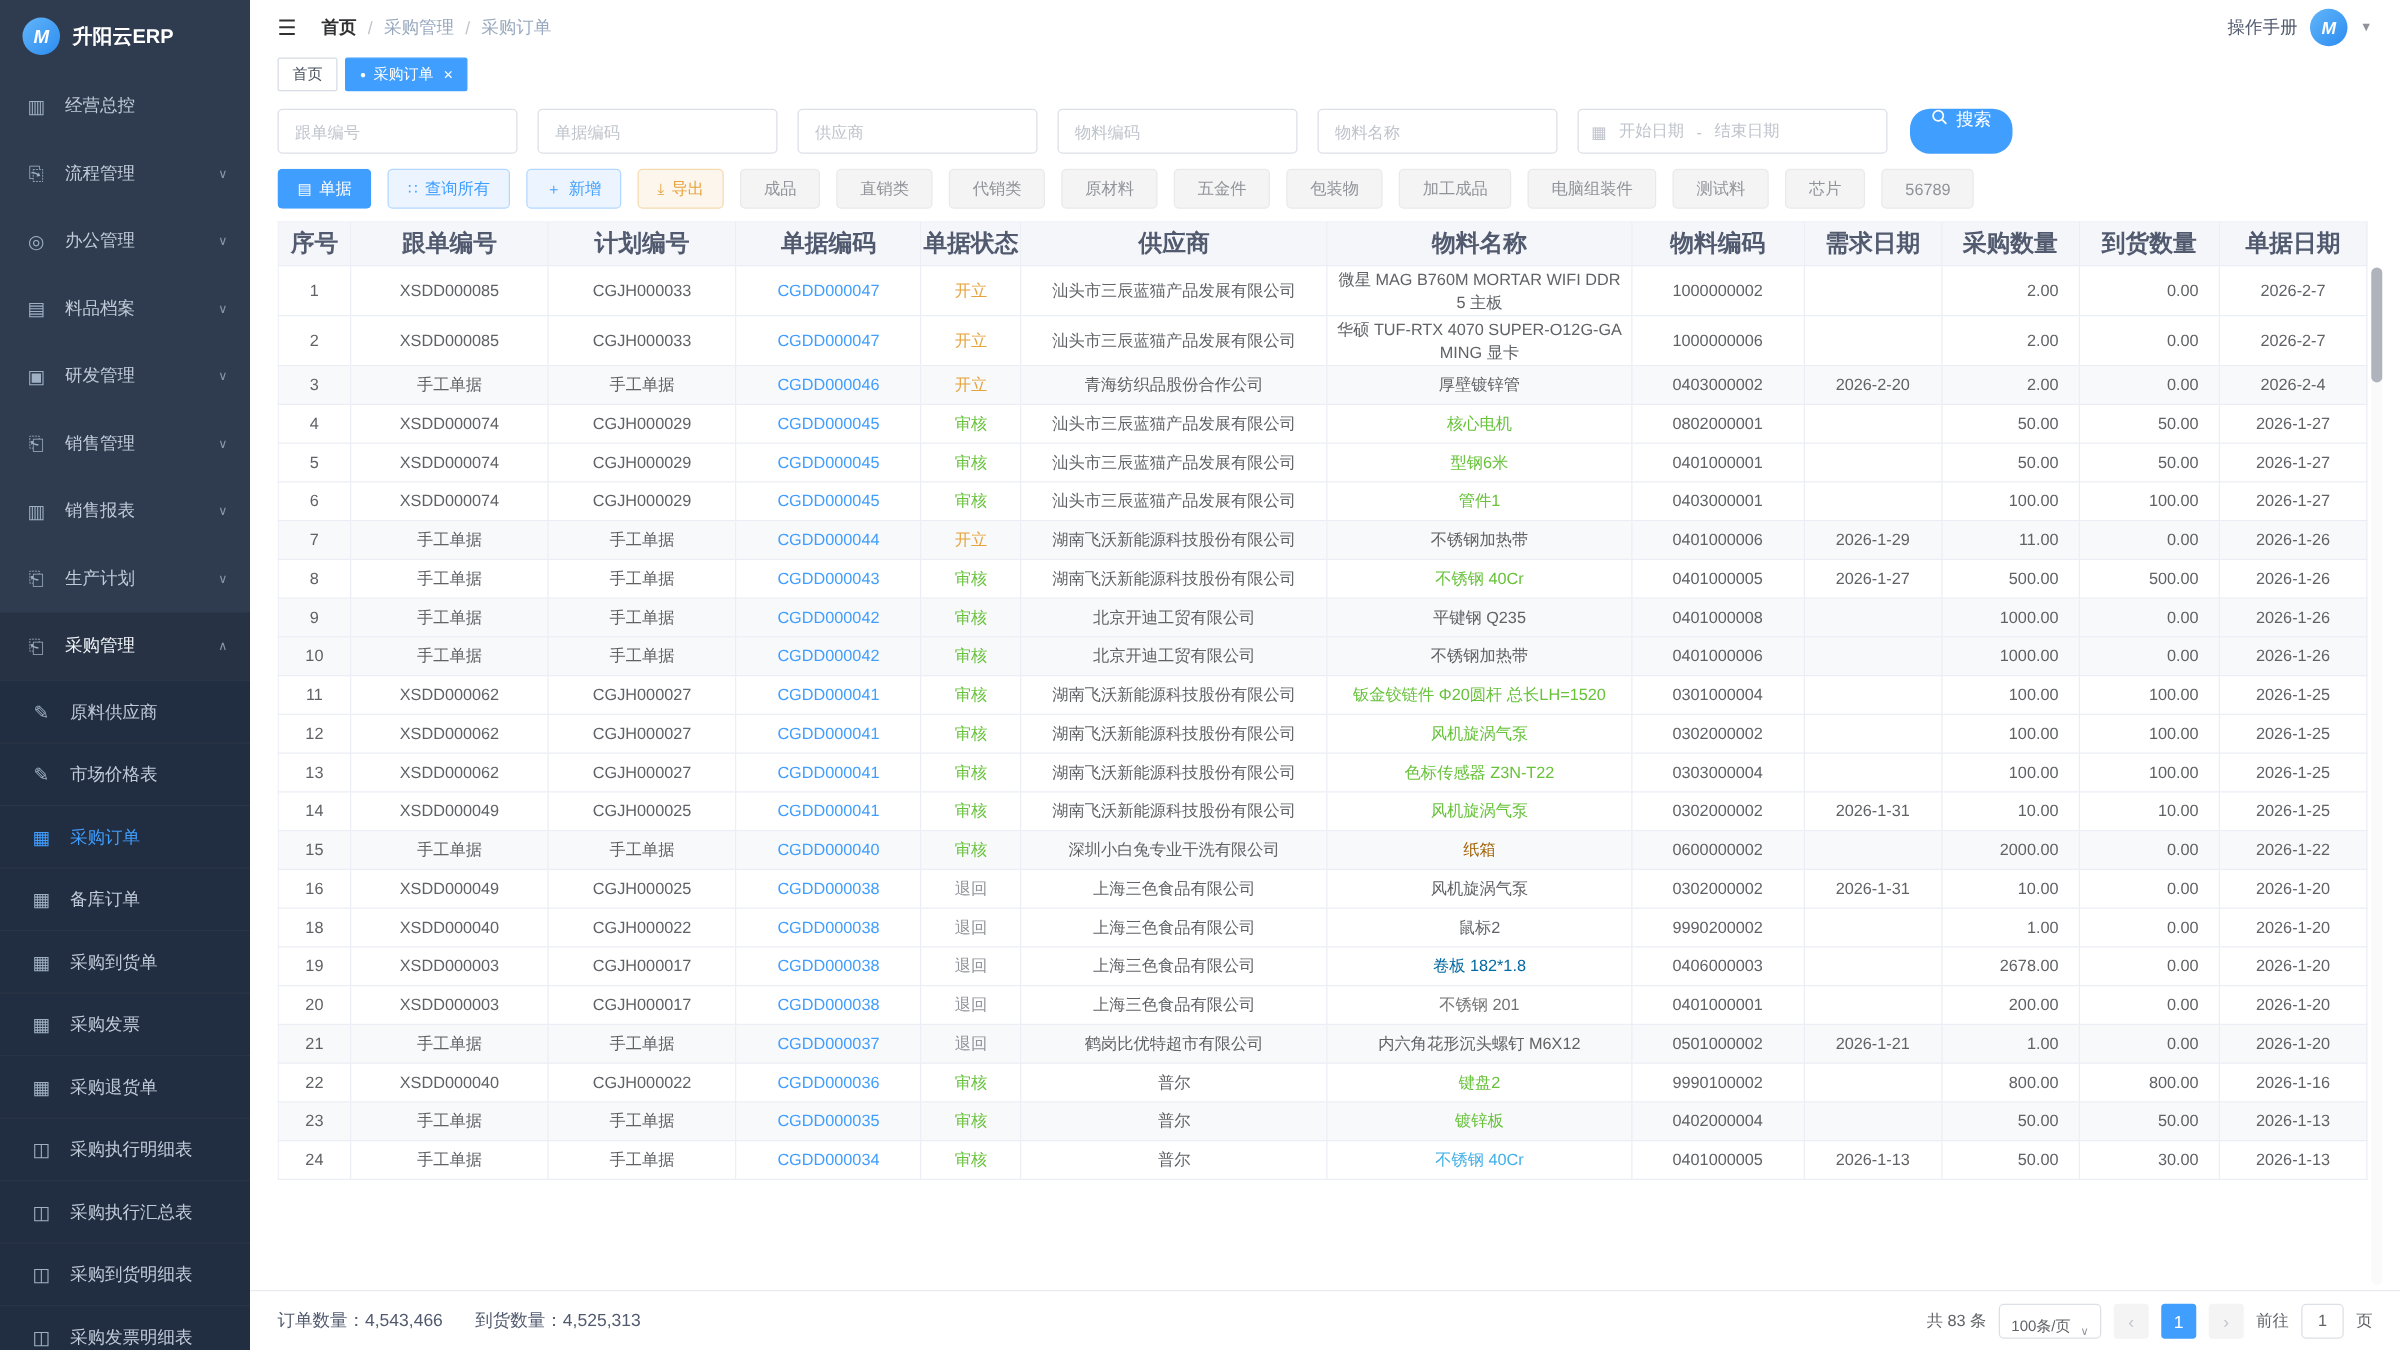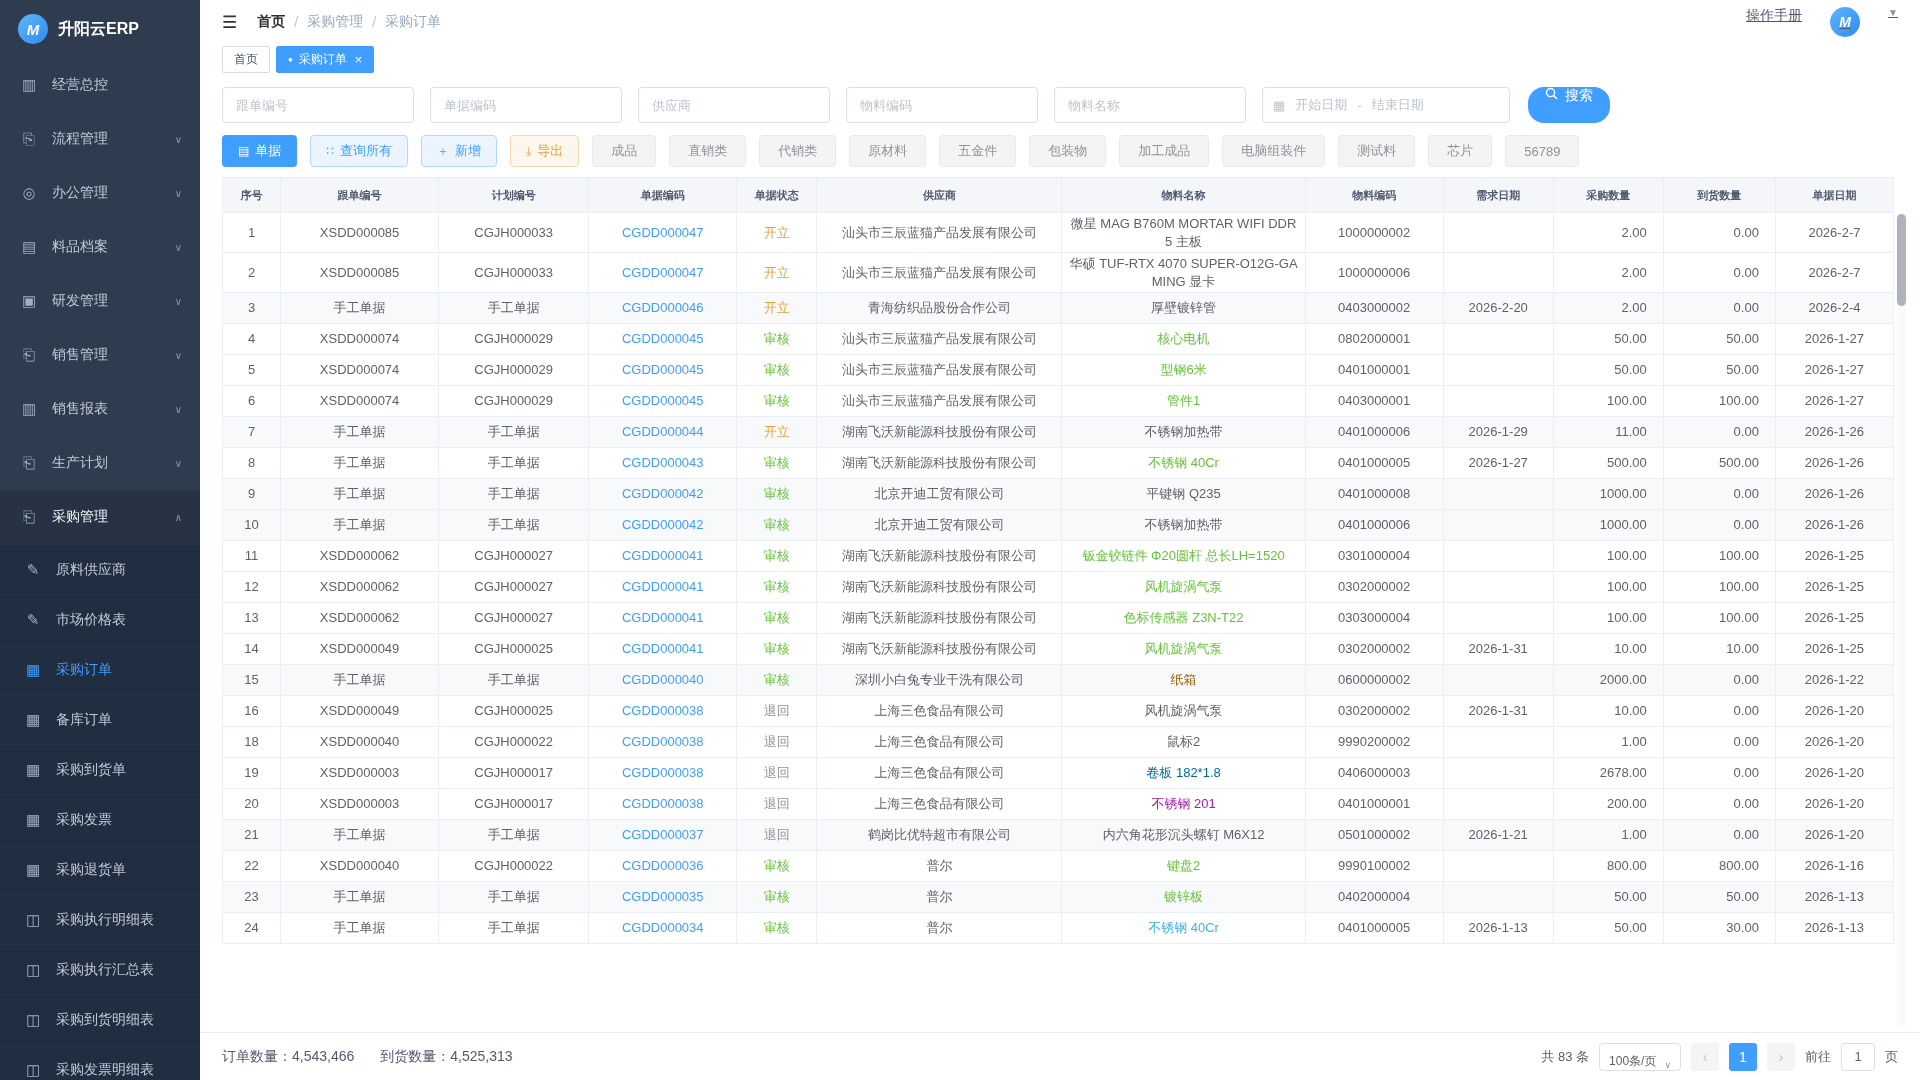--- a/index.html
+++ b/index.html
@@ -20,21 +20,21 @@
   .submenu .menu-item.active, .submenu .menu-item.active .mi-icon { color:#409eff; }
 
   
   .main { flex:1; display:flex; flex-direction:column; min-width:0; }
   .topbar { height:44px; display:flex; align-items:center; padding:0 22px; flex-shrink:0; }
   .collapse { font-size:17px; color:#303133; margin-right:20px; cursor:pointer; }
   .breadcrumb { display:flex; align-items:center; font-size:14px; }
   .crumb { color:#97a8be; }
   .crumb.first { color:#303133; font-weight:bold; }
   .crumb-sep { color:#c0c4cc; margin:0 9px; }
-  .top-right { margin-left:auto; display:flex; gap:28px; font-size:14px; color:#515a6e;text-decoration:underline; }
+  .top-right { margin-left:auto; display:flex; align-items:center; gap:10px; font-size:14px; color:#515a6e; }
   .avatar { width:30px; height:30px; border-radius:50%; background:linear-gradient(135deg,#62b5f9,#2c8cf0); color:#fff; display:flex; align-items:center; justify-content:center; font-style:italic; font-weight:bold; font-size:14px; }
   .caret { color:#909399; font-size:10px; }
 
   .tabbar { display:flex; gap:6px; padding:2px 22px 6px; flex-shrink:0; }
   .tab { height:27px; padding:0 11px; display:flex; align-items:center; gap:6px; font-size:12px; border:1px solid #d8dce5; color:#495060; background:#fff; cursor:pointer; border-radius:2px; }
   .tab.active { background:#409eff; border-color:#409eff; color:#fff; }
   .tab .dot { font-size:8px; }
   .tab .close { font-size:13px; margin-left:2px; }
 
   .filters { display:flex; align-items:center; padding:8px 22px 6px; flex-shrink:0; }
@@ -50,21 +50,21 @@
   .btn { height:32px; padding:0 15px; border-radius:4px; font-size:13px; display:inline-flex; align-items:center; gap:6px; border:1px solid transparent; cursor:pointer; background:#fff; }
   .btn .b-icon { font-size:12px; }
   .btn.primary { background:#409eff; color:#fff; }
   .btn.light { background:#ecf5ff; color:#409eff; border-color:#b3d8ff; }
   .btn.warning { background:#fdf6ec; color:#e6a23c; border-color:#f5dab1; }
   .btn.cat { background:#f4f4f5; color:#909399; border-color:#e9e9eb; padding:0 18px; }
 
   .table-wrap { position:relative; flex:1; margin:0 14px 0 22px; overflow:hidden; }
   table { border-collapse:collapse; table-layout:fixed; width:calc(100% - 12px); }
   th, td { border:1px solid #ebeef5; }
-  th { height:35px; font-size:11px; color:#515a6e; font-weight:bold; background:#f5f6fa; }
+  th { height:35px; font-size:19px; color:#515a6e; font-weight:bold; background:#f5f6fa; }
   td { height:31px; font-size:13px; color:#606266; text-align:center; padding:2px 6px; line-height:1.35; word-break:break-all; }
   td.num { text-align:right; padding-right:16px;margin-left:32px; }
   td.link { color:#409eff; cursor:pointer; }
   tr.shaded td { background:#f8f9fb; }
   .vscroll { position:absolute; top:37px; right:0; bottom:4px; width:9px; background:#fafafa; border-radius:5px; }
   .vscroll .thumb { width:9px; height:92px; background:#aeb3bc; border-radius:5px; }
 
   .statusbar { height:48px; display:flex; align-items:center; padding:0 22px; border-top:1px solid #e8eaee; font-size:14px; color:#515a6e; flex-shrink:0; }
   .sum { display:flex; gap:26px; }
   .pager { margin-left:auto; display:flex; align-items:center; gap:10px; font-size:13px; color:#606266; }
@@ -567,21 +567,21 @@
               <td class="num">0.00</td>
               <td>2026-1-20</td>
             </tr>
             <tr>
               <td>20</td>
               <td>XSDD000003</td>
               <td>CGJH000017</td>
               <td class="link">CGDD000038</td>
               <td style="color: rgb(144, 147, 153);">退回</td>
               <td>上海三色食品有限公司</td>
-              <td style="color: #a21caf;">不锈钢 201</td>
+              <td style="color: #737373;">不锈钢 201</td>
               <td>0401000001</td>
               <td></td>
               <td class="num">200.00</td>
               <td class="num">0.00</td>
               <td>2026-1-20</td>
             </tr>
             <tr class="shaded">
               <td>21</td>
               <td>手工单据</td>
               <td>手工单据</td>

